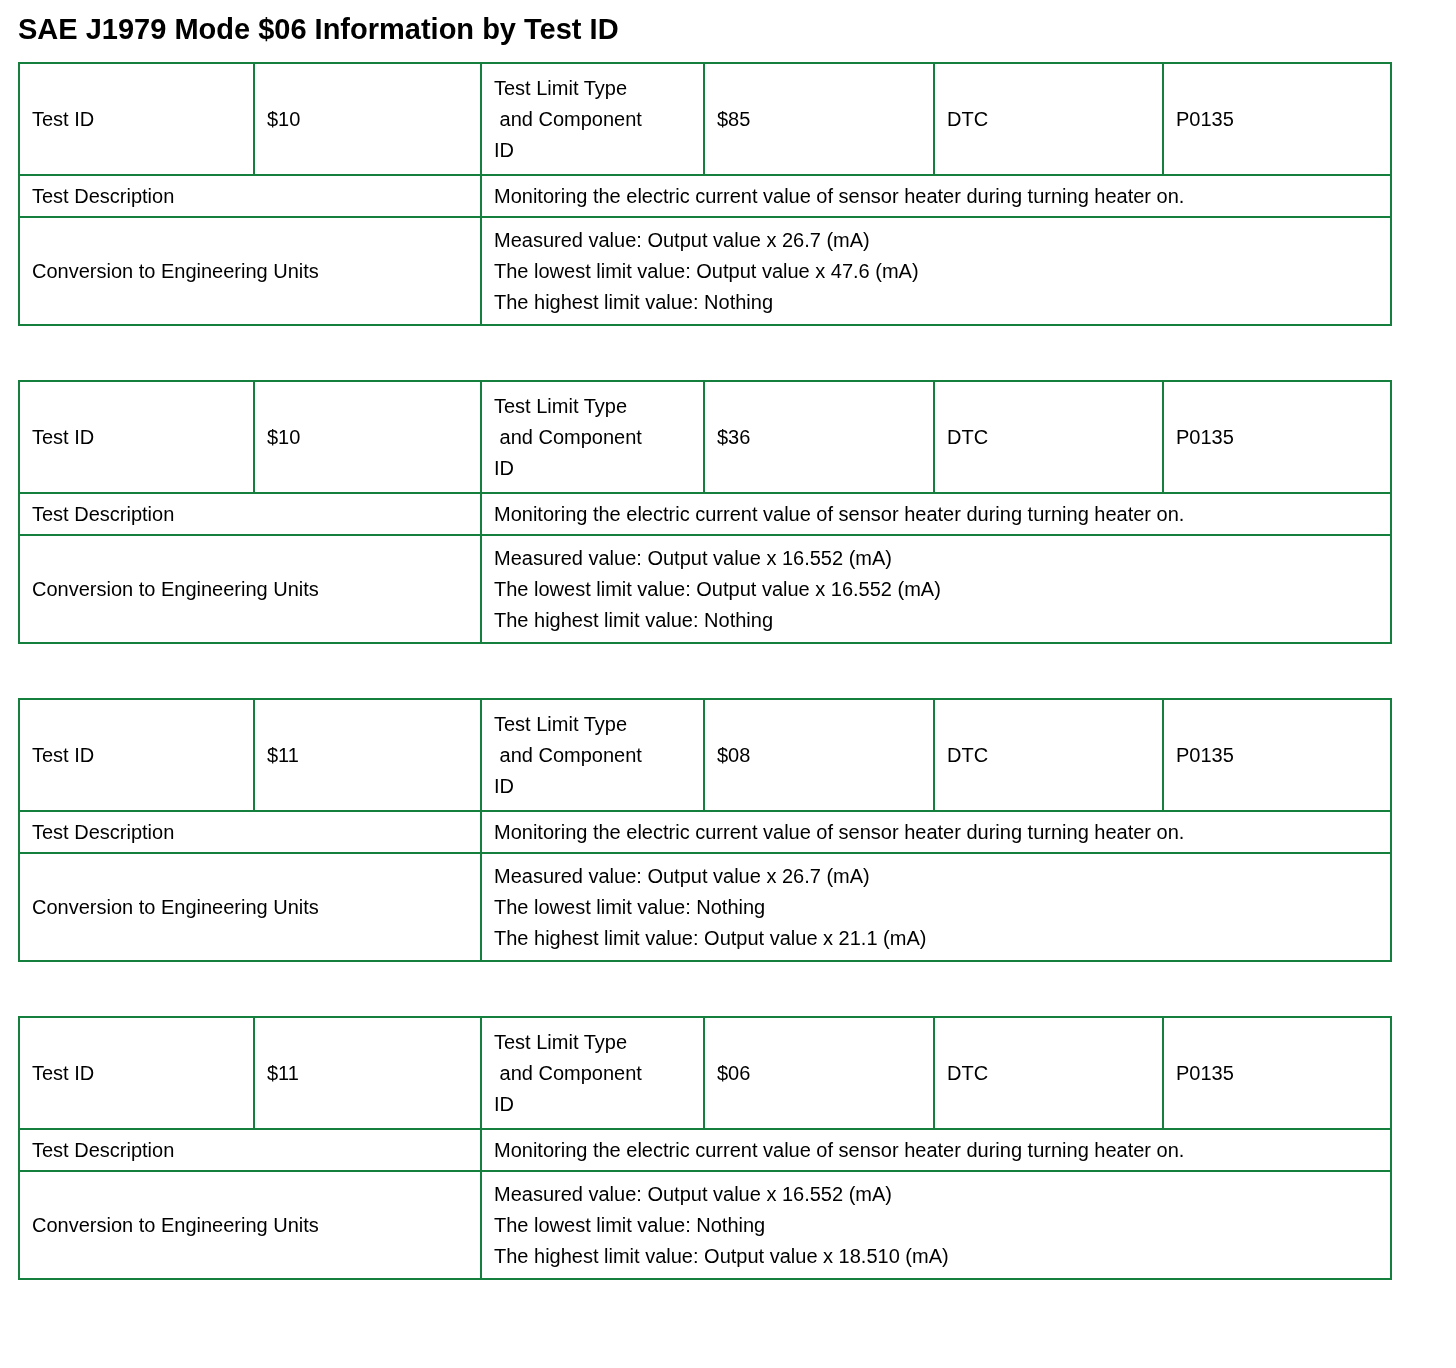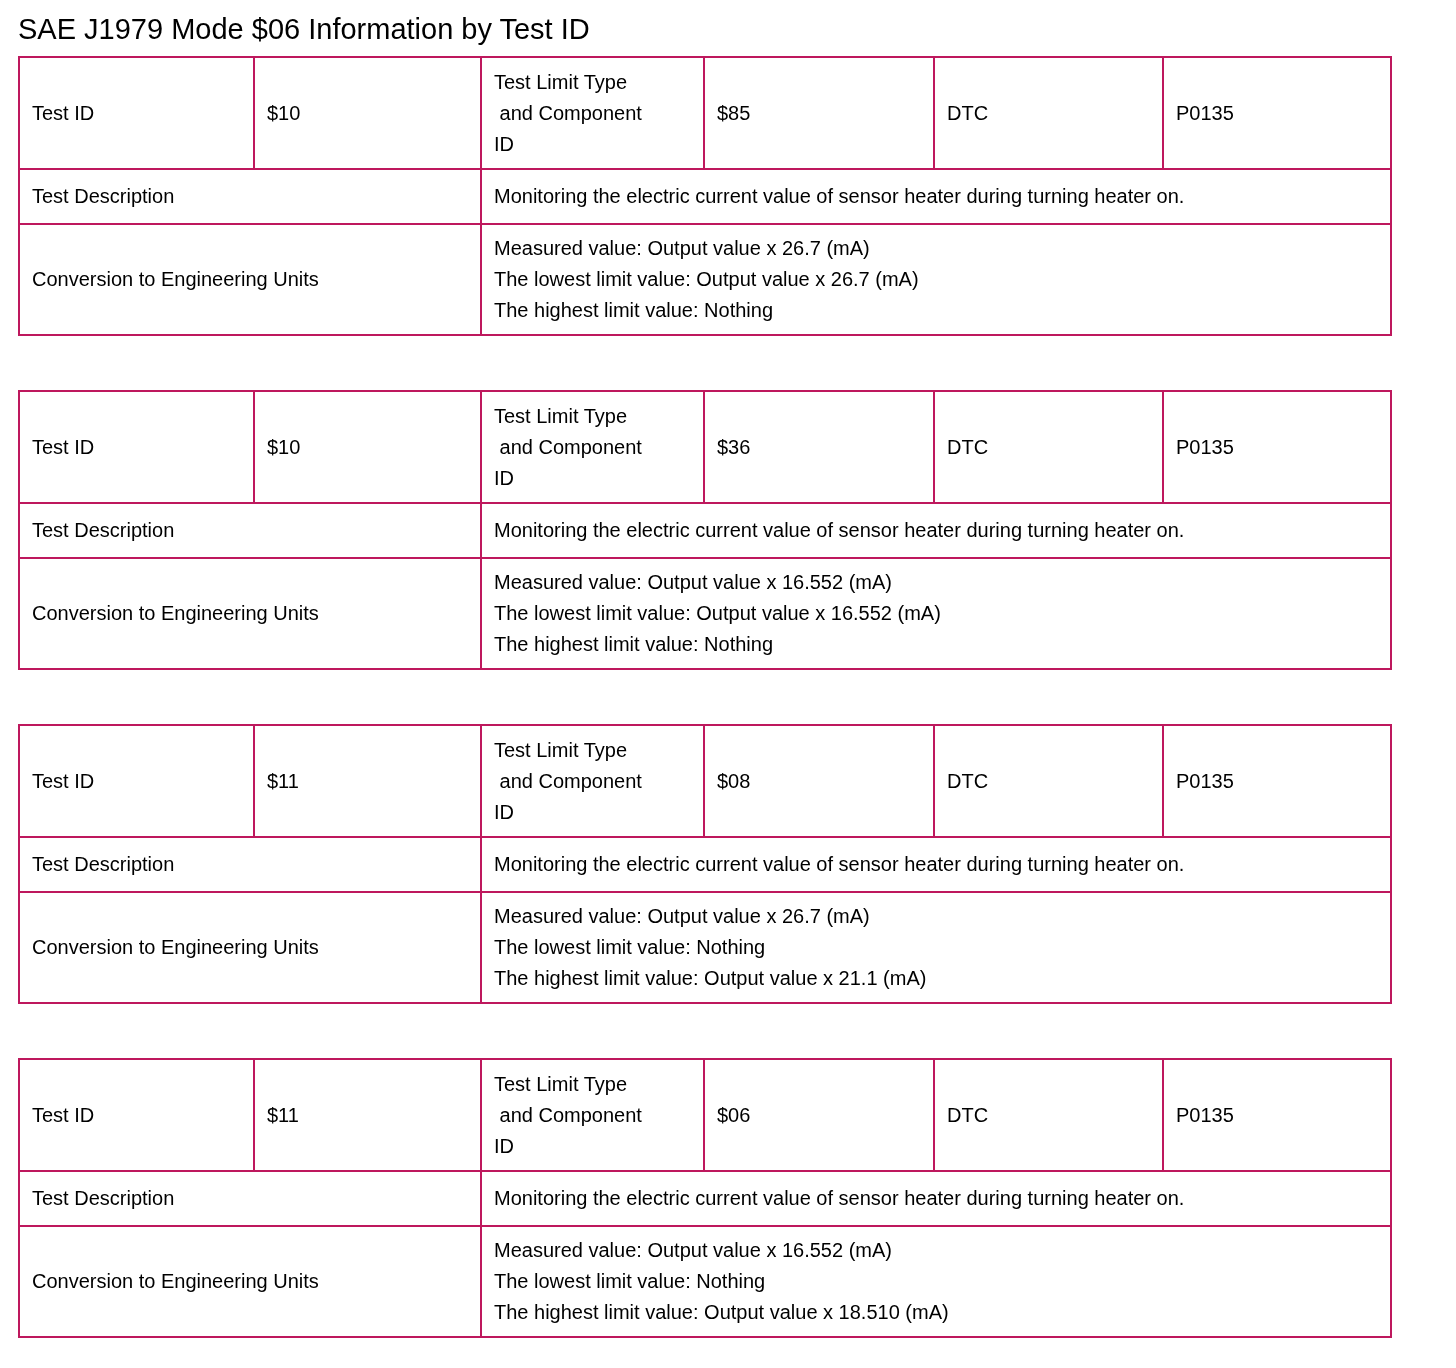--- a/index.html
+++ b/index.html
@@ -12,40 +12,40 @@
   .page {
     width: 1456px;
     height: 1368px;
     box-sizing: border-box;
     padding: 12px 0 0 18px;
     background: #ffffff;
     overflow: hidden;
   }
   .title {
     font-size: 29px;
-    font-weight: normal;
-    margin: 0 0 10px 0;
+    font-weight: bold;
+    margin: 0 0 16px 0;
     line-height: 34px;
   }
   table.spec-table {
     border-collapse: collapse;
     table-layout: fixed;
     width: 1372px;
     margin: 0 0 54px 0;
     font-size: 20px;
     line-height: 31px;
   }
   table.spec-table td {
-    border: 2px solid #be185d;
+    border: 2px solid #15803d;
     vertical-align: middle;
-    padding: 8px 12px;
+    padding: 0 12px;
     overflow: hidden;
   }
   tr.row-ids  { height: 112px; }
-  tr.row-desc { height: 55px; }
+  tr.row-desc { height: 42px; }
   tr.row-conv { height: 108px; }
   .prewrap { white-space: pre-wrap; }
 </style>
 </head>
 <body>
 
 <div class="page">
 
   <h1 class="title">SAE J1979 Mode $06 Information by Test ID</h1>
 
@@ -70,21 +70,21 @@
       <td>P0135</td>
     </tr>
     <tr class="row-desc">
       <td colspan="2">Test Description</td>
       <td colspan="4">Monitoring the electric current value of sensor heater during turning heater on.</td>
     </tr>
     <tr class="row-conv">
       <td colspan="2">Conversion to Engineering Units</td>
       <td colspan="4">
         <div>Measured value: Output value x 26.7 (mA)</div>
-        <div>The lowest limit value: Output value x 26.7 (mA)</div>
+        <div>The lowest limit value: Output value x 47.6 (mA)</div>
         <div>The highest limit value: Nothing</div>
       </td>
     </tr>
   </tbody>
     </table>
 
   <table class="spec-table">
     <colgroup>
       <col style="width:235px">
         <col style="width:227px">

